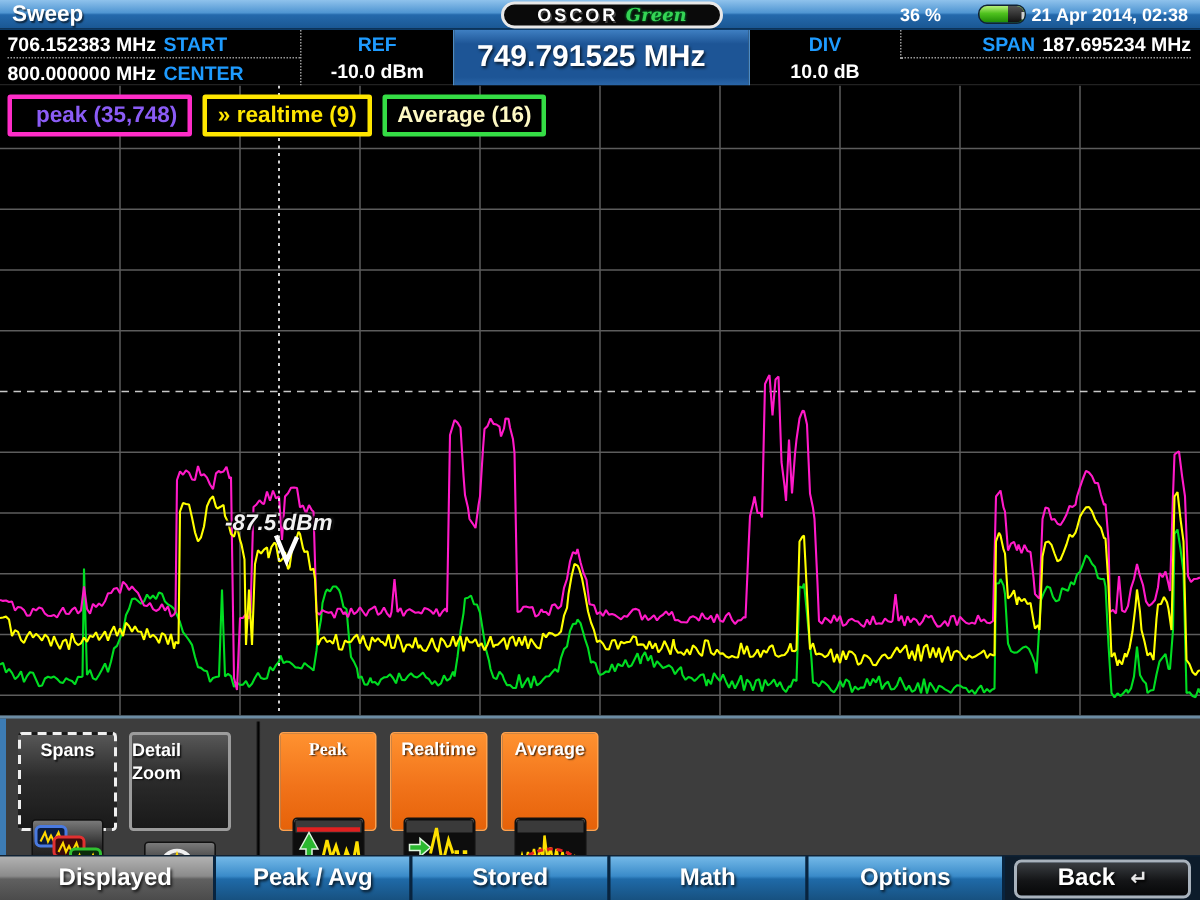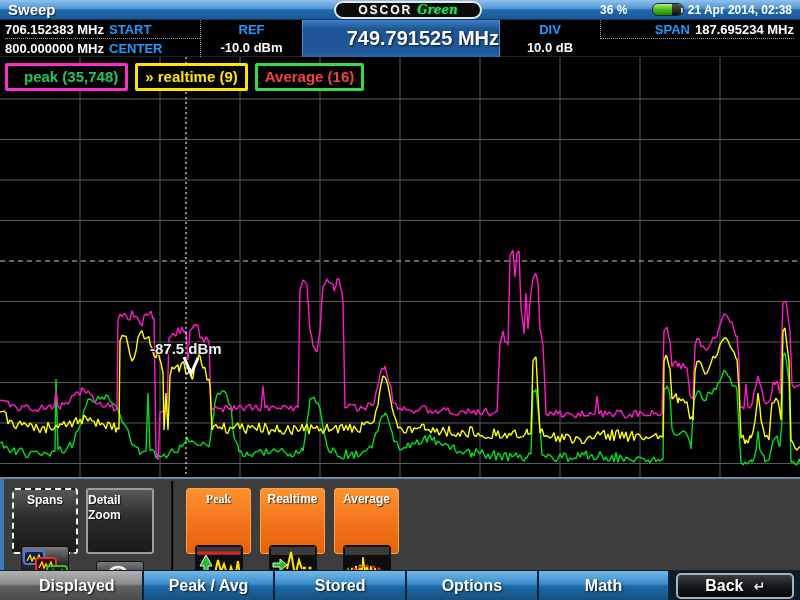--- a/index.html
+++ b/index.html
@@ -32,35 +32,35 @@
   .hdr { position:absolute; left:0; top:20px; width:800px; height:37px; display:flex; background:#000;
     border-bottom:1px solid #222; }
   .hcol { height:37px; position:relative; }
   .rows2 { display:flex; flex-direction:column; }
   .hrow { height:18px; display:flex; align-items:center; font-size:13px; font-weight:bold; white-space:nowrap; }
   .c1 { width:200px; padding-left:5px; }
   .c1 .hrow:first-child, .c5 .hrow:first-child { border-bottom:1px dotted #9a9a9a; height:19px; }
   .c2 { width:102px; border-left:1px dotted #9a9a9a; }
   .c2 .hrow, .c4 .hrow { justify-content:center; }
   .c3 { width:198px; background:linear-gradient(180deg,#3f7fc2 0%,#1d5596 25%,#1d5596 85%,#2a66a8 100%);
-    border-left:1px solid #4c8cc8; border-right:1px solid #4c8cc8; display:flex; align-items:center; justify-content:flex-end;padding-left:15px; }
+    border-left:1px solid #4c8cc8; border-right:1px solid #4c8cc8; display:flex; align-items:center; justify-content:flex-start;padding-left:15px; }
   .c3 .freq-big { color:#fff; font-size:20px; font-weight:bold; text-shadow:1px 1px 2px rgba(0,0,0,.7); }
   .c4 { width:100px; }
   .c5 { width:200px; padding-right:6px; }
   .c5 .hrow { justify-content:flex-end; border-left:1px dotted #9a9a9a; padding-left:4px; }
   .wv { color:#fff; } .bl { color:#1e9bff; } .gap { width:5px; display:inline-block; }
 
   
   .graph { position:absolute; left:0; top:57px; width:800px; height:420px; background:#000; }
   .graph svg { position:absolute; left:0; top:0; }
   .legend { position:absolute; left:5px; top:6px; display:flex; gap:7px; z-index:3; }
   .lgd { background:#000; border:3px solid; border-radius:2px; padding:2px 7px 3px 7px;
     font-size:15px; font-weight:bold; white-space:nowrap; }
   .marker-label { position:absolute; left:150px; top:283px; z-index:4; color:#f2f2f2; font-size:15px;
-    font-weight:bold; text-shadow:1px 1px 1px #000, -1px -1px 1px #000, 1px 0 2px #333; }
+    font-weight:bold; text-shadow:1px 1px 1px #000, -1px -1px 1px #000, 1px 0 2px #333;font-style:italic; }
 
   
   .toolbar { position:absolute; left:0; top:477px; width:800px; height:93px; background:#3d3d3d;
     border-top:2px solid #6b8ba3; }
   .tb-bluestrip { position:absolute; left:0; top:0; width:4px; height:93px; background:#3d7cb4; }
   .tb-btn { position:absolute; top:9px; height:66px; border-radius:3px; display:flex; flex-direction:column;
     align-items:center; padding-top:3px; cursor:pointer;gap:36px; }
   .tb-dark { background:linear-gradient(180deg,#575757 0%,#2c2c2c 45%,#191919 100%); }
   .tb-sel { border:2px dashed #f0f0f0; }
   .tb-plain { border:2px solid #9c9c9c; }
@@ -167,28 +167,28 @@
         <line x1="0" y1="382.5" x2="800" y2="382.5" stroke="#5c5c5c" stroke-width="1"></line>
         <line x1="0" y1="423" x2="800" y2="423" stroke="#5c5c5c" stroke-width="1"></line>
         <line x1="0" y1="463.5" x2="800" y2="463.5" stroke="#5c5c5c" stroke-width="1"></line>
         <path d="M0,443 L2,441.9102467186749 L4,448.30794611759484 L6,446 L8,448.5665999973814 L10,452.74918500644463 L12,451 L14,447.5778431269961 L16,454.75012415911385 L18,450.74886640533805 L20,448.16232585192967 L22,448.4982456833435 L24,453 L26,457.506036677553 L28,457.06138364908594 L30,452.31250786734745 L32,451.18524290776503 L34,451.81172728336725 L36,451 L38,452.55035996064544 L40,454.7741730748676 L42,455.29812368098646 L44,452.18077372247353 L46,453.2410799842328 L48,454 L50,456.26184225328535 L52,451.22472161759754 L54,451.30704764509574 L55,451 L56,379 L58,450 L60,446.53150064498186 L62,452.24223480164073 L64,453.17491350951605 L66,450 L68,446.3311294079758 L70,442.288490684703 L72,448.06763497693464 L74,441 L76,432.22066186275333 L78,430.54777921782807 L80,425.5632349886 L82,421 L84,409.97207125253044 L86,406 L88,399.41220443323255 L90,399 L92,400.6394368528078 L94,402.51596368600923 L96,401 L98,396.34299832644564 L100,399.1778706771632 L102,397 L104,399.41078219749033 L106,395 L108,395.792488048474 L110,401.057429957514 L112,403 L114,404.0570671300714 L116,405.9191126075263 L118,410 L120,414.7913207008193 L122,421.4502109632206 L124,424 L126,426.7642345742012 L128,429.9153019914714 L130,438 L132,444.7413669936359 L134,445.25576151302084 L136,447 L138,447.54026469774544 L140,454.6350789686354 L142,452 L144,451.391922977753 L146,451 L148,393 L150,451 L152,449.26423868665006 L154,450.7833253699355 L156,457.9963371491758 L158,455 L160,456.6298711746931 L162,456.42773577338085 L164,453.9988664807752 L166,458 L168,455.83959203073755 L170,451.78564314730465 L172,448.5204470078461 L174,452 L176,452.6664147367701 L178,452.10040196822956 L180,444.6968470402062 L182,447 L184,443.39585662791507 L186,441.03189212102444 L187,437 L189,442.0625896770507 L191,441 L193,441.3040699486931 L195,442.9198921925078 L197,445 L199,445.1069444678724 L201,445.62892905808985 L203,442 L205,443.6956274608771 L207,445.18786023867625 L209,447 L211,433.9523264008264 L212,424 L214,412.99087930408615 L215,402 L217,394.8295926215748 L218,393 L220,394.30899195047095 L222,391 L224,391.0084675690159 L226,393.30741119747984 L227,396 L229,404.59747545421124 L231,406 L233,429.05229807210463 L234,438 L236,441.2703471131623 L238,445.61708022542297 L239,452 L241,450.9258085195389 L243,456.2309982938071 L245,456.42671698890626 L247,451.83732029278247 L248,455 L250,454.66427800485064 L252,456.7067037733671 L254,452.88761500521963 L256,451.5843857757614 L258,451.3797932796712 L260,449.4838102189159 L262,452 L264,455.56532067605957 L266,448.75899782610526 L268,453.3600347121911 L270,453.4257039697176 L272,450.6894452751481 L274,448.8287242088866 L276,451 L278,451.66733384265433 L280,450.2251238993901 L282,448.290740643894 L284,451.57381458786716 L286,452.80183501648054 L288,456.07720124169384 L290,454 L292,457.0418945000006 L294,455.6464113210901 L296,450.1791518736058 L298,453.7811625529295 L300,452.41162343187113 L302,447.77469750210787 L303,451 L305,437.9395663589239 L307,421 L309,408.9154649407913 L310,399 L312,398.50244780257344 L314,397 L316,402.817122342065 L318,403 L320,408.4549694880843 L322,421 L324,432.97569732926786 L326,440.4855433665216 L327,446 L329,451.73629776295274 L331,452.7656229469511 L333,447.832530257913 L335,450.08946575183006 L336,453 L338,456.76288089974383 L340,456.69032584742774 L342,458.70615513469755 L344,458.66483364267543 L346,449.72261115529443 L348,458.55108902017986 L350,455 L352,451.8119945944553 L354,458.66301543252274 L356,450.6949282556639 L358,456.9582958554051 L360,455.48368357554347 L362,453.0499754618587 L364,451 L366,450.8422993290005 L368,448.34728979691863 L370,446.0808373092441 L372,448 L374,438.5486248967548 L376,432.7448146014164 L378,431 L380,420.57963306456804 L382,416 L384,415.7627865867689 L385,413 L387,415.39547059144826 L389,422.38460938697676 L390,426 L392,431.93049912154675 L394,441.9388363789767 L395,441 L397,442.11225997880103 L399,448.62975753732024 L400,450 L402,449.2551301750044 L404,447.6148415784041 L406,447.9362629193813 L408,442.79550189835334 L410,447.6515602469444 L412,442.6525847174227 L414,443.82754894855117 L415,444 L417,439.87704930773293 L419,444.6288646271882 L421,443.71578865337113 L423,439.622778477792 L425,435.55258027568027 L427,442.58251801276435 L428,438 L430,434.68151735405746 L432,440.5344422568257 L434,437.0248891361989 L436,444.7834445492675 L438,440.8990491984102 L440,443 L442,445.32766340555 L444,444.49080288034554 L446,443.4917535439134 L448,445.16169545467324 L450,449.48736967115354 L452,446.62922321716326 L454,444.6695616954317 L455,450 L457,453.2280426380115 L459,451.3268334606443 L461,452.06205284247613 L463,454.04477289910704 L465,452.08821290213723 L467,450.00043325175477 L469,449.51905682740517 L471,457.36749273790593 L472,453 L474,456.11612497298046 L476,448.6813300443813 L478,451.8528035459109 L480,453.9829370111227 L482,449.58911874657497 L484,454.44232242722063 L486,458.49884916851295 L488,453.872898780182 L490,459.002762178611 L492,455 L494,450.27603222038596 L496,460.2923176829703 L498,453.0519258923829 L500,455.106698308792 L502,460.3631216743961 L504,453.6657538929023 L506,452.75926290415225 L508,461.0462137925439 L510,453.17371379416437 L512,457 L514,455.4922068614823 L516,452.84829819848136 L518,457.7825166248716 L520,454.67548214315127 L522,459.24141560075805 L524,461.3688119340688 L526,457.4177640827683 L527,458 L529,452.9130195961334 L531,454 L533,391 L535,391.8915778604957 L536,389 L538,409.326053014646 L539,420 L541,439.4700992138435 L542,455 L544,455.418695042748 L546,457.65061158435424 L548,454.0882852317765 L550,455.28480757642535 L552,457.12237823335454 L554,460.12578591285273 L556,461.56338212490084 L558,458.57496797814963 L560,453.8617504664697 L562,458 L564,452.8381569825367 L566,454.43021841668946 L568,461.5798106805252 L570,457.7336809503931 L572,459.7355418169278 L574,458.2853197086264 L576,458.4214083241214 L578,452.415024286898 L580,457.1163741136393 L582,452.52763974412596 L584,455 L586,450.72395285003057 L588,459.43292231053454 L590,456.09689493760976 L592,454.4067045904019 L594,459.5917456675406 L596,459.3633972127837 L598,456.9244703704237 L600,451.49491837197405 L602,455.7274262263778 L604,460.13650491537356 L606,457 L608,461.20494191869244 L610,460.0351640341634 L612,455.1382819421335 L614,462.1104095553641 L616,452.46218572925267 L618,462.3343913224949 L620,454.9858464739624 L622,458.0082065497779 L624,461.54976697482 L626,457.0526237961921 L628,458 L630,459.61079017291775 L632,460.58061265200377 L634,461.8712285000365 L636,458.6415077220649 L638,456.86044110241346 L640,457.0983708206564 L642,458.3911137572955 L644,458.6789760567248 L646,461.5608433976304 L648,460 L650,462.72409569099545 L652,459.2685979921371 L654,456.9614057466388 L656,461.78896768949926 L658,459.3319075368345 L660,461.28129319287837 L661,460 L663,459 L664,389 L666,388.830314733088 L667,386 L669,390.2802792050255 L670,396 L672,429 L674,434.0635383762419 L676,435.1042578686029 L678,435 L680,433.38394664476317 L682,431.6774181680133 L684,431 L686,432.6979894451797 L688,437 L690,442.3081512702629 L691,449 L693,414.6869970845679 L694,400 L696,394.9632071792148 L698,391 L700,391.7906622523442 L702,398 L704,400.94626294309273 L706,400 L708,392.18603116087615 L710,393 L712,393.8787371101789 L714,388 L716,389.77410026220605 L718,383 L720,381.15649802424014 L722,376 L724,370.26234209537506 L726,372 L728,375.8648479562253 L730,378 L732,385.2994896178134 L734,386 L736,386.0896695217428 L737,391 L739,430 L741,462 L743,464.9504202778141 L745,462.20147224826115 L747,464 L749,462.0159140460193 L751,459.6159940842539 L752,462 L754,458.94163651764393 L756,451 L758,431 L760,450 L762,453.71307504288853 L764,455.7243078000844 L765,462 L767,460.3294791895896 L769,460 L771,449.6411698749289 L773,441 L775,438.4007530766539 L777,436 L779,446.04226377389085 L780,446 L782,420 L783,356 L785,353 L787,366 L789,381 L791,462 L793,461.50846562720835 L795,464 L797,464.83667276501654 L799,459.0227329652756 L800,462" stroke="#00dd22" fill="none" stroke-width="1.4" stroke-linejoin="bevel"></path>
         <path d="M0,400 L2,400.60817691963166 L4,400.35355772590265 L6,401.3401159401983 L8,401 L10,407 L12,404.60235522153476 L14,405.01366894369323 L16,406.720378107205 L18,410.5241059074799 L20,410.274191799884 L22,405.72757909968493 L24,406.9561135469625 L26,404.9903016035756 L28,405.5985687043518 L30,409.12782160068554 L32,410.53842484292886 L34,410.63355325460435 L36,409.98633073779445 L38,411.6598710713287 L40,408 L42,404.97402340998605 L44,409.2050508462957 L46,409.2913312712418 L48,406.3585218558354 L50,404.90919963669563 L52,408.9852431650673 L54,407 L56,391 L58,406 L60,409.0821630846709 L62,402.59705561473965 L64,404.68566830940546 L66,402.33125688284633 L68,404 L70,400.8514636125416 L72,395.5582095168531 L74,395.38458367921413 L76,392.4371876657009 L78,392 L80,395.48779459409417 L82,387.7852783598006 L84,389.7503908384591 L86,393.39892997294663 L88,391 L90,393.4017627950758 L92,395.305017285794 L94,399.5861800733954 L96,403.675212213397 L98,404 L100,401.9980484675616 L102,406.01401175931096 L104,407.31221085973084 L106,406.16983725875616 L108,402.75167488120496 L110,407 L112,404.30589575905884 L114,411.0268912153052 L116,409.7029854570116 L117,408 L118,320 L120,314.31313553173095 L122,316.50377013348043 L124,313.5642471862957 L126,315 L128,319.6305845044553 L130,320.0050941789523 L132,310.7210362125188 L134,317 L136,316.1344585483894 L138,318.4480734989047 L140,323 L142,326.0878657425887 L144,315.5579980997635 L146,313.905538763984 L147,315 L149,314.315364668944 L151,311.2083897727675 L153,318.9621885852622 L154,318 L156,452 L158,460 L160,412 L162,411.9537042685385 L164,409.48613287295615 L166,412.35175824404826 L167,408 L169,338 L171,336.28799501127963 L173,333.505564398997 L175,335.60718471051325 L176,336 L178,327.64699625022087 L180,333.86713971197605 L182,327 L184,332.3022704210598 L186,331 L188,360 L190,331 L192,328.80473645900685 L194,325.20550602705526 L196,325 L198,325.3310307910045 L200,338.183712753312 L202,337 L204,342.323842438204 L206,336.67003827448934 L208,340.31395021027754 L209,341 L211,408 L213,409.7570254895836 L215,406.74159294366837 L217,407.88310336880386 L219,408.52350202575326 L221,408.0979607272893 L223,411.9681350365281 L225,405.86022073589265 L227,405.808955501765 L229,409.5451191905886 L230,408 L232,411.409258261323 L234,405.49597240798175 L236,409.3609396107495 L238,407.89412656612694 L240,404.91102623194456 L242,407.827271303162 L244,410.65443947538733 L246,406.756312886253 L248,405.5955340564251 L250,404.2138147633523 L252,409.90751272812486 L254,408.5123258102685 L256,405.0078809931874 L258,408.9987290855497 L260,411.41966841742396 L261,408 L263,386 L265,408 L267,405.4995252480166 L269,410.71729028586185 L271,407.21443443703043 L273,406.13230487376904 L275,407.3427503514527 L277,408.53798493336546 L279,408.17599428854317 L281,409.0481578241469 L283,405.39544036705047 L285,405.9536132956996 L287,407.1822330638145 L289,409.37225361337715 L291,405.84973171977043 L293,410.87931015681136 L295,407.6576649047942 L297,405.6367915303192 L298,408 L300,290 L302,283.3903206939188 L303,280 L305,281.74705827608705 L307,285 L309,317.0376835181378 L310,330 L312,338.5162136185294 L313,346 L315,348.8639738280326 L317,352 L319,336.7454247288406 L320,331 L322,299.178651209455 L323,286 L325,284.0885880063288 L327,279 L329,282.5758461870719 L331,283 L333,284.44349729766446 L334,291 L336,285.6289536311912 L337,279 L339,279.14700001912814 L340,285 L342,292.84419796227786 L343,302 L345,408 L347,407.4457389190793 L349,404.462824260816 L351,404.4412784986198 L353,404.9814588967711 L355,404.7586916536093 L357,411.1132677625865 L359,409.9110630340874 L361,406.0853581447154 L362,408 L364,407.98770956446725 L366,410.1513386672984 L368,403.55039524659514 L370,402.86971589860815 L372,405.7446745435397 L374,404 L376,391.94979584030807 L378,386 L380,374.20842850161716 L382,368 L384,369.3273496256831 L385,366 L387,374.83855873625726 L389,382 L391,386.55193647705016 L393,402.7530057422817 L394,403 L396,403.43838185506564 L398,409.44584689040977 L400,408 L402,410.65046980095406 L404,406.7339768456916 L406,409.76428526230154 L408,409.34810962726675 L410,410.0658699280272 L412,411.4971599124372 L414,412.92512664732834 L416,410.72118798295656 L418,411.1825412314385 L420,408.6651373145481 L422,406.3770419506977 L424,405.90819553881886 L426,406.8011295394351 L428,413.2351720067362 L430,410 L432,413.33972302116456 L434,412.05034768283366 L436,410.1653124999255 L438,413.57748226597903 L440,411.0573225636035 L442,409.82872593253853 L444,407.621402445063 L446,410.0934122644365 L448,407.8380049202591 L450,413.5284380912781 L452,413.40242842249575 L454,414.7584984757006 L456,414.8638093519956 L458,415.0501742377877 L460,411.66169739328325 L462,410.8420985810459 L464,411.7291591528803 L466,413.82749188244344 L468,408.71416792981324 L470,412 L472,412.76191620901227 L474,410.4663499314338 L476,415.0081636235118 L478,409.4439697470516 L480,413.6317548416555 L482,414.6163503918797 L484,410.52458730340004 L486,408.5697357337922 L488,413.2608342207968 L490,415.9699156153947 L492,413.678258664906 L494,413.3927464839071 L496,411.2296692542732 L497,412 L499,365.77067950802547 L500,344 L502,336.0527554228902 L503,331 L505,342 L507,341.8646654956974 L508,345 L510,256 L512,251.75063356664032 L513,250 L515,277 L517,253 L519,251 L521,308 L523,323.6718930819382 L524,334 L526,293 L528,329 L530,302.5450752861798 L531,293 L533,279 L535,273.8797300636458 L536,274 L538,283 L540,329 L542,338.68968601649004 L543,346 L545,389.1718085700025 L546,414 L548,415.8818605542183 L550,411.8275539856404 L552,413.1864918805659 L554,415.2860427070409 L556,410.12548104673624 L558,414.22786242328584 L560,410.58866364881396 L562,417.24858584441245 L564,416.24121440947056 L566,413.30346776358783 L568,412.567729819566 L570,414 L572,414.3664568979293 L574,416.55656956881285 L576,417.8500719871372 L578,412.9629333280027 L580,416.48633746244013 L582,410.75321194529533 L584,416.0017864983529 L586,415.5597146190703 L588,415.86485175974667 L590,412.26393610984087 L592,414.14177665673196 L594,414.6780905537307 L595,414 L597,396 L599,414 L601,410.5674924198538 L603,417.20870094001293 L605,410.8207188080996 L607,414.86259581521153 L609,412.18785876221955 L611,413.4947272762656 L613,416.8080698158592 L615,414.2987868152559 L617,410.01220757700503 L619,411.70565807819366 L621,410.4011490922421 L623,414.58130810037255 L625,417.7543164063245 L627,417.4047810807824 L629,415.11703312955797 L630,414 L632,417.45852125808597 L634,410.98565932549536 L636,410.47731395065784 L638,416.89226253144443 L640,411.17869632318616 L642,413.3858952242881 L644,415.13675194233656 L646,415.91536154411733 L648,415.0627656839788 L650,415.93866858817637 L652,410.2202780544758 L654,414.2171700876206 L656,412.92864048853517 L658,415.1977227795869 L660,415.39823568612337 L662,414 L664,331 L666,328.47732162040967 L667,327 L669,338.3254228842755 L670,341 L672,367 L674,362.37320623480315 L676,361.1973300491061 L678,367.0182192547779 L679,363 L681,368.84465214959346 L683,363.2376347503159 L685,367.3236379525624 L687,368 L689,384.8780915560201 L690,396 L692,398.22896372992545 L693,399 L695,346 L697,338.4034430042375 L699,339 L701,346.49026684463024 L703,346 L705,349.152214092901 L707,350 L709,346.7875977535732 L711,343 L713,337.2753782013897 L715,338 L717,336.46691548575956 L718,331 L720,324.7208110745996 L722,319 L724,313.9424917213619 L726,315 L728,317.42104365862906 L730,322 L732,322.0844233185053 L734,330 L736,336.61277879588306 L737,336 L739,360 L740,408 L742,406.63532077427953 L744,409 L746,384 L748,407 L750,408.0995847263839 L752,404 L754,392.0504685565829 L756,386 L758,376 L760,383.9298537329305 L762,390 L764,400.9283222220838 L766,404 L768,402.4352578315884 L770,400 L772,391.4306684434414 L773,382 L775,384.7793630640954 L777,381 L779,389.4106726180762 L780,394 L782,330 L783,303 L785,301.5147005353744 L786,301 L788,317 L790,331 L792,384 L794,388.03916520625353 L796,386 L798,385.8534829374403 L800,385" stroke="#ff1ac8" fill="none" stroke-width="1.4" stroke-linejoin="bevel"></path>
         <path d="M0,412 L2,411.639573252139 L4,411.08392449297634 L6,413 L8,424 L10,420.13290984854103 L12,421.2263224720024 L14,426.67338945213703 L16,428.63849815661086 L18,424.0048124473542 L20,421.0996119740419 L22,425.08177183698865 L24,422.52764322431756 L26,424.39863694906234 L28,427 L30,423.0470144183121 L32,425.0406782587313 L34,430.85045870639044 L36,424.121843917634 L38,428.89426975578743 L40,432.75318446408284 L42,427.4396586407145 L44,426.3472510342571 L46,433.08689908276904 L48,422.1726477699016 L50,428 L52,430.047913248599 L54,428.8798004347417 L56,425.0232042165784 L58,427.8634350761357 L60,423.82188731954534 L62,424.68568789958954 L64,421.46421037619524 L66,426.7475237496611 L68,424 L70,420.932198786332 L72,427.0454989367475 L74,421.31170271290466 L76,417.4855440274502 L78,424.0329712460128 L80,419 L82,423.9906158459683 L84,415.201690156168 L86,417.33454192522913 L88,421.0921050830123 L90,417.5739808312307 L92,421 L94,421.13711730965105 L96,426.5505266043668 L98,418.99014670820907 L100,424.9768280933301 L102,423.14272995557013 L104,425 L106,428.7348469295897 L108,422.06153966633315 L110,423.44301370774895 L112,429.6756475098933 L114,422.6090078825991 L116,432.4372321830418 L117,428 L119,429 L120,341 L122,335.39680417627096 L124,336 L126,336.3043230967596 L128,345 L130,354.8800702658482 L132,361 L134,358.1841557282023 L136,351 L138,337.4671206055209 L140,333 L142,330.77980461213735 L144,337.90483364202083 L145,339 L147,337.85418707430364 L149,336.5841206282377 L150,344 L152,348.08751057158224 L154,356 L156,357.74896607361734 L158,351 L160,359.96578095604974 L161,363 L163,373 L164,430 L166,393 L168,430 L170,376 L172,366.8964043240994 L174,369 L176,366.41252320939674 L178,364.90007274467496 L179,372 L181,364.52512278528883 L183,361.71905104890465 L184,363 L186,374.1795470959817 L187,374 L189,371.79608800821006 L190,368 L192,379.360757254685 L193,378 L195,363.92650427576154 L197,361 L199,354.46543231358135 L200,356 L202,365.47228898511577 L203,368 L205,367.5303172483109 L207,380 L209,379.1348204712073 L210,386 L212,430 L214,425.928855148558 L216,424.7086735226007 L218,428.0181278611223 L220,427.09740044942333 L222,429.1816721768636 L224,422.84656809363514 L226,432.864792348817 L228,433.2121205797626 L230,427 L232,428.2228832905367 L234,427.80199627749624 L236,424.92661506753416 L238,423.09810295298695 L240,429.05063628647474 L242,423.67756008125843 L244,430.0870723393187 L246,433.5584201210737 L248,424.8048459126428 L250,427.7755573924631 L252,425.381505295746 L254,427.8952173320949 L255,428 L257,430.62252095047387 L259,422.8379031509906 L261,432.055218311511 L263,431.7327834883332 L265,423.0687335358933 L267,427.48164840511976 L269,434.76434767048806 L271,429.9190348114073 L273,429.6922734561935 L275,431.90748617090287 L277,425.01143773760646 L279,432.1530050766468 L280,430 L282,433.4480211969092 L284,433.9956010415405 L286,430.17648588072507 L288,425.3534295974672 L290,431.43353973869233 L292,434.6063625467569 L294,425.3309561425075 L296,427.32592295974496 L298,431.30738510418684 L300,430.42336226217446 L302,424.14226166229696 L304,431.00625050619243 L305,428 L307,424.116635654904 L309,434.11629466868936 L311,424.6962158479914 L313,428.15719357073306 L315,428.2611401380971 L317,426.0811817618459 L319,431.0249522979185 L321,428.83650846287605 L323,433.5219844836369 L325,429.6554414112121 L327,424.20781347271054 L329,431.4734792020917 L330,430 L332,429.7247542739631 L334,427.67145331590797 L336,425.20193888641035 L338,433.00387169449374 L340,425.5189390409595 L342,424.3015071716733 L344,430.8269758937307 L346,424.9592508902916 L348,430.3055937743674 L350,424.0024022802424 L352,432.48833615039115 L354,425.87123784508844 L356,429 L358,431.6663276569193 L360,432.2817468009889 L362,422.28998291445896 L364,424.940647215479 L366,421.9274027905841 L368,422.2848581324021 L370,423.7578207849939 L372,423.0818077528643 L374,421 L376,410.4746500509791 L378,405.23678572755307 L379,396 L381,384.31145150144584 L383,376 L385,377.05338302254677 L386,379 L388,385.547166997334 L390,396 L392,407.4676101254299 L394,415 L396,420.1047109798528 L398,428 L400,427.0363365749104 L402,429.1377047093551 L404,432.86917156363944 L406,432.91562023239766 L408,427.0219741638888 L410,426.64272439847184 L412,432.70842386702833 L414,427.8247371353036 L416,428.843836284553 L418,428.06350091805126 L420,427.8496508003316 L422,424.1545541556035 L424,424.78719158801766 L425,430 L427,429.56823995787653 L429,429.76870006106793 L431,432.7819647849724 L433,427.40652180776 L435,432.3448773885146 L437,428.827932902649 L439,434.9675975757465 L441,432.4675850781798 L443,427.32507296610623 L445,431.5117236565799 L447,436.4122842524573 L449,426.1981371958554 L450,432 L452,435.22017542046626 L454,434.8245673059885 L456,436.6563876091636 L458,432.77510151479925 L460,436.46745118858024 L462,430.23677295579444 L464,431.9799165232107 L466,435.45504154318144 L468,437.3574797829081 L470,426.79703219208335 L472,427.1994860556775 L474,435.14535653484717 L476,436.63326790968756 L478,433 L480,435.7430454771966 L482,435.60574630182236 L484,437.6958565451205 L486,438.4485823372379 L488,437.3477065805346 L490,438.1287799915299 L492,438.3482169508934 L494,428.65300151426345 L496,436.1783450450748 L498,430.61896883975714 L500,437.94081243500113 L502,437.65118593815714 L504,435.1065266896039 L505,433 L507,438.18284562311095 L509,433.5491425961904 L511,435.12841962788093 L513,431.334761960108 L515,430.1541124038074 L517,436.78554978982913 L519,437.8686467892612 L521,436.9199017748723 L523,436.65398836573183 L525,434.35264342958516 L527,428.922383988924 L528,434 L530,434.06471539940685 L531,433 L533,361 L535,357.71910880024853 L536,357 L538,396 L540,433 L542,428.7767350040376 L544,436.3018016979202 L546,435.75108819703263 L548,436.30615236263515 L550,438.12328784912825 L552,436.6966486236391 L554,432.67456982574527 L556,441.5106932415834 L558,436 L560,442.07460389030166 L562,433.89272213506047 L564,439.743455315358 L566,434.2231262901332 L568,434.7510855291039 L570,436.7669446071377 L572,443.1544593704166 L574,442 L576,436.69421729554114 L578,437.40454030719894 L580,439.148853413295 L582,443.2551112563039 L584,443.42457895524177 L586,440 L588,437.20747224135056 L590,436.24052145245616 L592,438.9228414656328 L594,438.2828364302404 L596,434.7548166236707 L598,431.5951103506211 L600,435 L602,432.54259054201344 L604,430.1547606061523 L606,439.2641046911478 L608,433.96051513968655 L610,440.2957024530818 L612,429.6918650014326 L614,440.89099193538226 L616,431.3840578749155 L618,429.70039273090663 L620,438.70989465868723 L622,431.63956700911126 L624,438.24198990333826 L626,431.94333644720416 L628,441.5325981664782 L630,436 L632,431.1833260271698 L634,440.5055157524844 L636,434.6598391270265 L638,433.8858849996701 L640,435.3107639352481 L642,438.6498763177544 L644,439.973893187133 L646,436.8922503124302 L648,438.43557219468056 L650,437.73519484947127 L652,436.38664691330246 L654,435.28247970510273 L656,433.61718866055213 L658,438.8085487570614 L660,436 L662,436.7909674970433 L663,437 L664,361 L666,355.16841419196373 L667,357 L669,366.32733148150146 L670,369 L672,399 L674,397.1216648306831 L676,393.51297245773355 L678,403.12660293061555 L679,398 L681,400.81804824620485 L683,399.1176938614808 L685,402.73546106088907 L687,402 L689,413.9253152864985 L690,419 L692,416.71883408973616 L693,420 L695,371 L697,361.6940891931299 L699,361 L701,363.2664824742824 L703,369 L705,374.27554384595715 L707,373 L709,368.2169395182282 L711,363 L713,356.34832645137794 L715,358 L717,355.07566142920405 L718,352 L720,344.4310130348895 L722,341 L724,338.25245436280966 L726,338 L728,340.8601494699251 L730,346 L732,349.46782090794295 L734,352 L736,358.6241401351678 L737,359 L739,390 L741,438 L743,435.1795361697674 L745,443.8767784096301 L746,440 L748,443.0005645992234 L750,435.5502021164633 L751,438 L753,432.03858585841954 L755,421 L757,404.0551101079521 L758,393 L760,407.9828507533918 L761,420 L763,427.62884700344875 L765,437 L767,435.27718573994935 L769,440 L771,412.44871208599454 L772,403 L774,402.66597272548825 L776,398 L778,401.4449063835976 L779,406 L781,420 L783,331 L785,328 L787,346 L789,361 L791,440 L793,442.7937366887927 L795,448 L797,450.0504564609379 L799,447.12918637022375 L800,447" stroke="#ffff00" fill="none" stroke-width="1.4" stroke-linejoin="bevel"></path>
         <line x1="186" y1="57" x2="186" y2="477" stroke="#eaeaea" stroke-width="1.2" stroke-dasharray="2,3"></line>
         <path d="M 184 357 L 191 374 L 198 358" stroke="#fff" stroke-width="3" fill="none"></path>
       </svg>
     <div class="legend">
-      <div class="lgd" id="lgd0" style="border-color: rgb(255, 45, 200); color: #22c55e; padding-left: 16px;">
+      <div class="lgd" id="lgd0" style="border-color: rgb(255, 45, 200); color: #8b5cf6; padding-left: 16px;">
         <span>peak (35,748)</span>
       </div>
       <div class="lgd" id="lgd1" style="border-color: rgb(255, 230, 0); color: rgb(255, 230, 0);">
         <span>»</span>
         <span>realtime (9)</span>
       </div>
-      <div class="lgd" id="lgd2" style="border-color: rgb(53, 221, 69); color: #ef4444;">
+      <div class="lgd" id="lgd2" style="border-color: rgb(53, 221, 69); color: #fef9c3;">
         <span>Average (16)</span>
       </div>
     </div>
     <div class="marker-label">-87.5 dBm</div>
   </div>
 
   <div class="toolbar">
     <div class="tb-bluestrip"></div>
 
     <div class="tb-btn tb-dark tb-sel" style="left:12px; width:66px;">
@@ -262,24 +262,24 @@
     <div class="menu-btn menu-sel">
       <span>Displayed</span>
     </div>
     <div class="menu-btn">
       <span>Peak / Avg</span>
     </div>
     <div class="menu-btn">
       <span>Stored</span>
     </div>
     <div class="menu-btn">
+      <span>Math</span>
+    </div>
+    <div class="menu-btn">
       <span>Options</span>
-    </div>
-    <div class="menu-btn">
-      <span>Math</span>
     </div>
     <div class="menu-back-wrap">
       <div class="back-btn">
         <span>Back</span>
         <span class="back-ret">↵</span>
       </div>
     </div>
   </div>
 
 </div>

